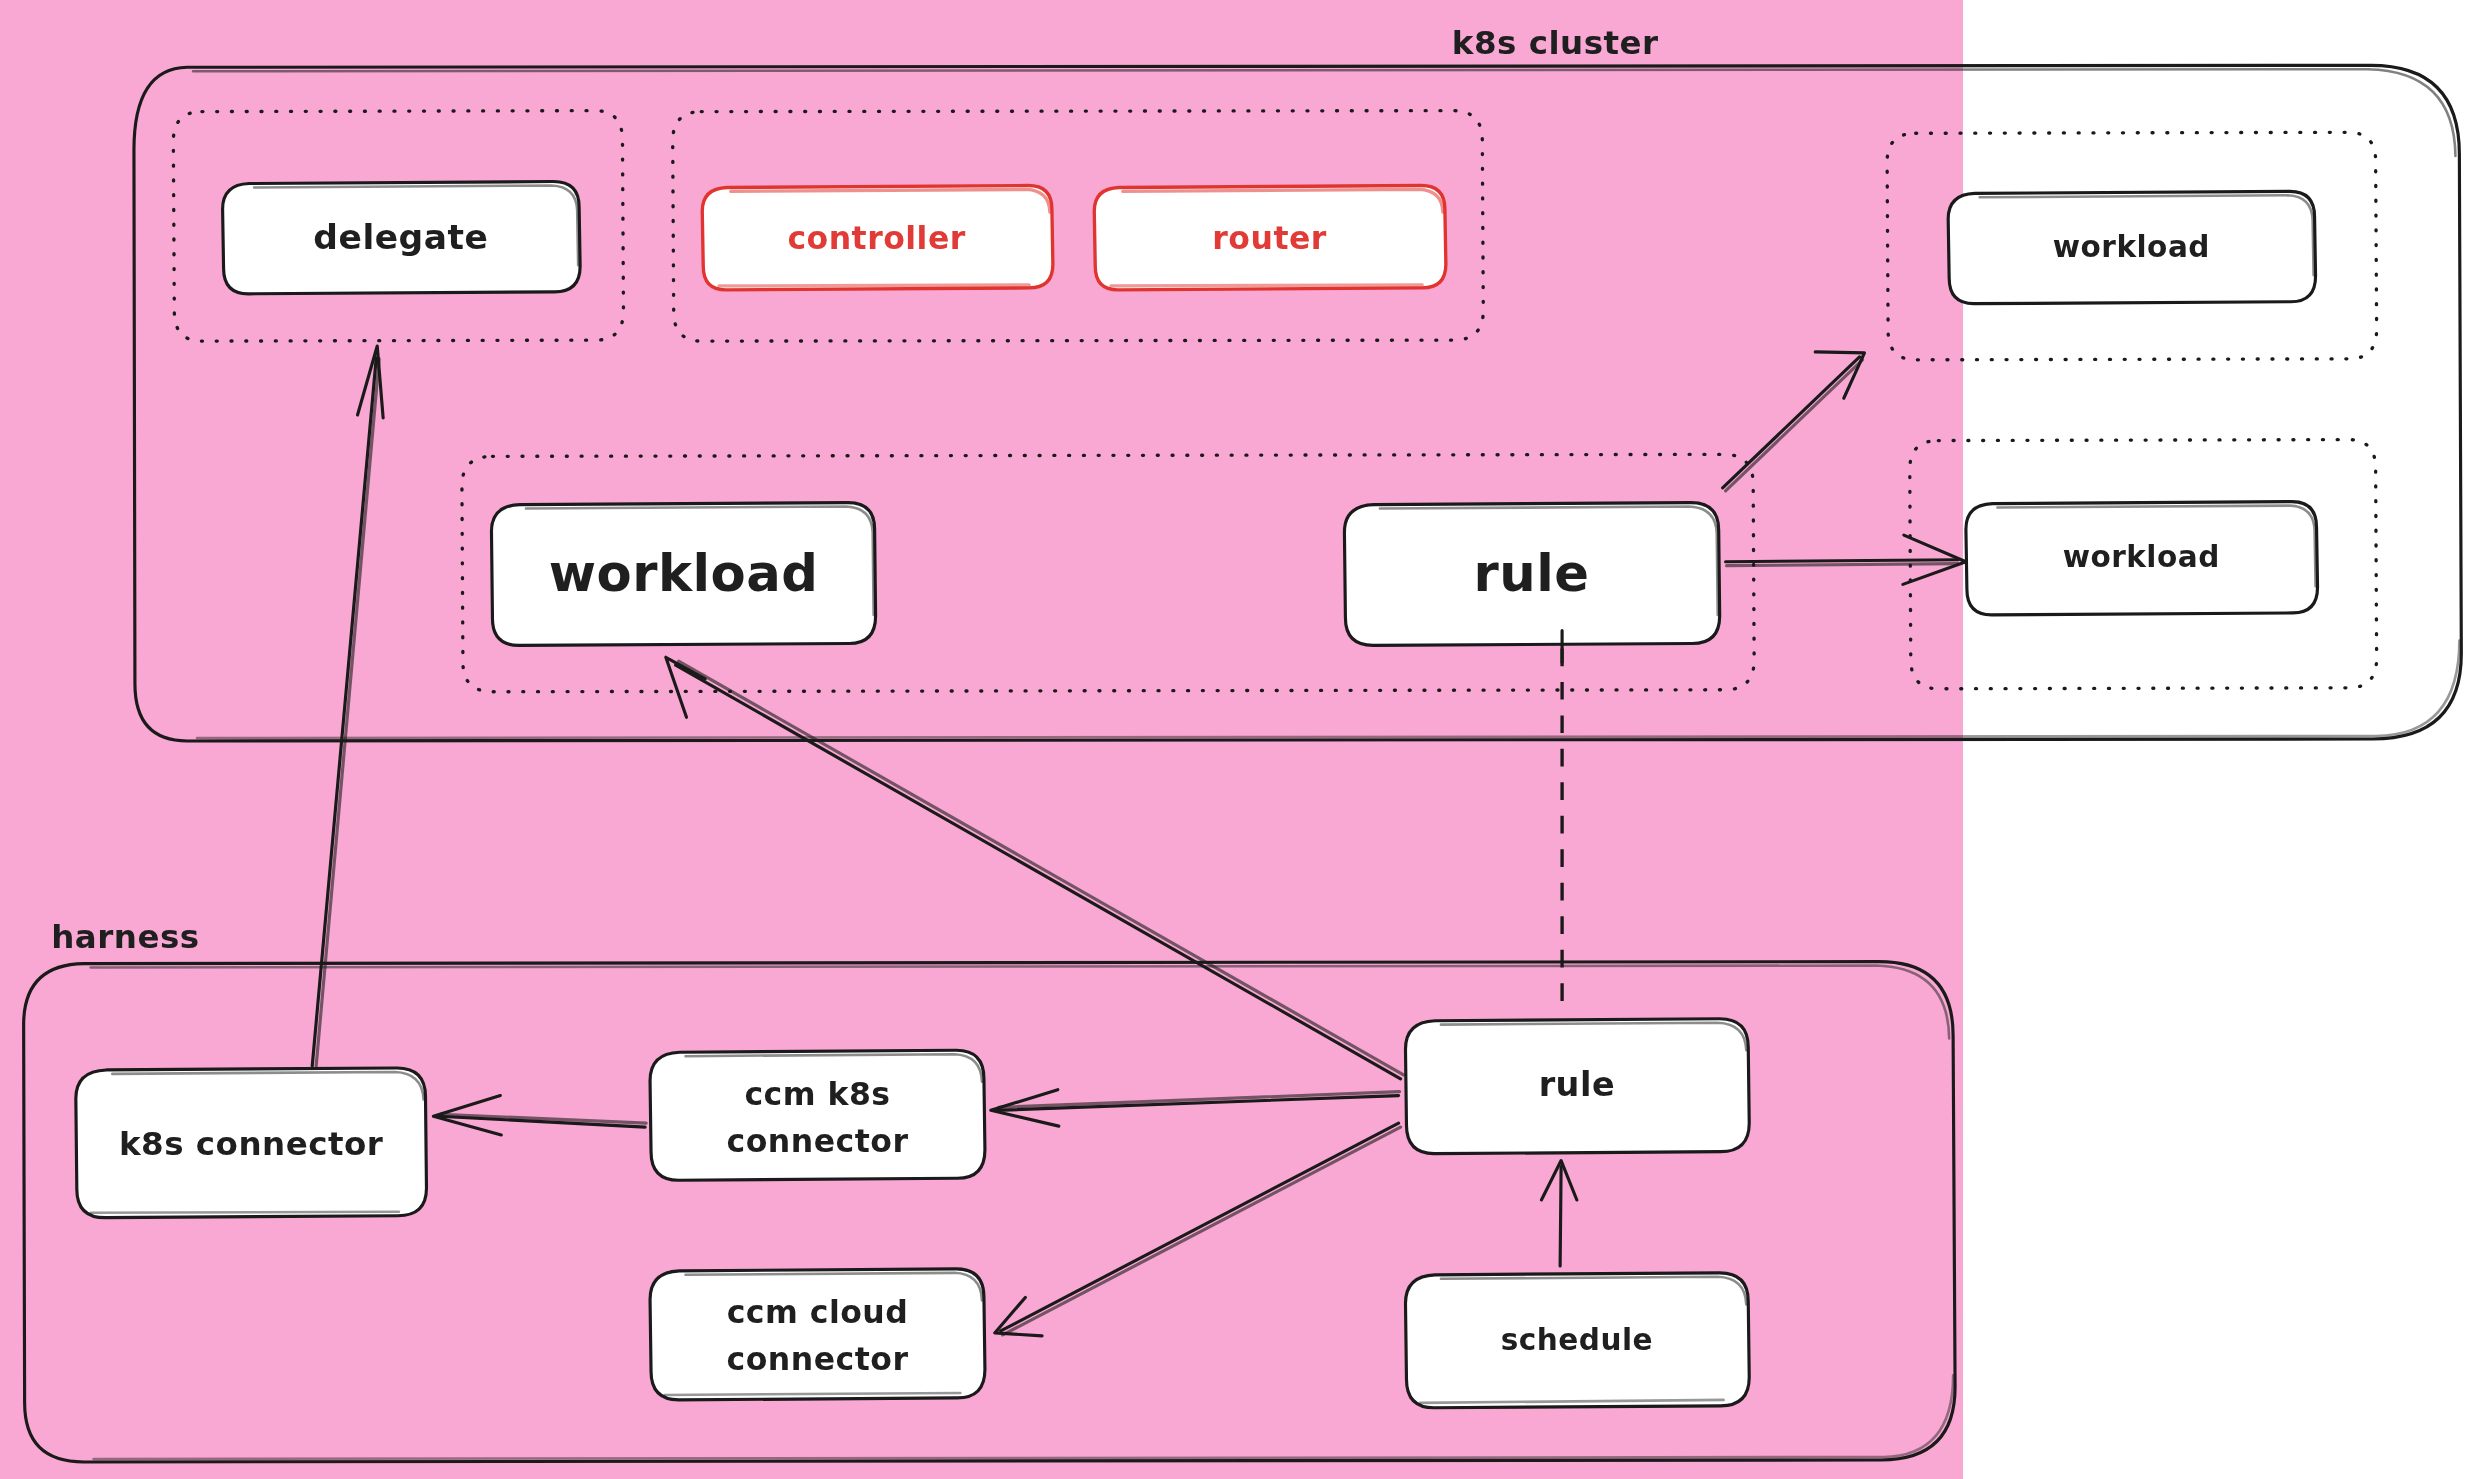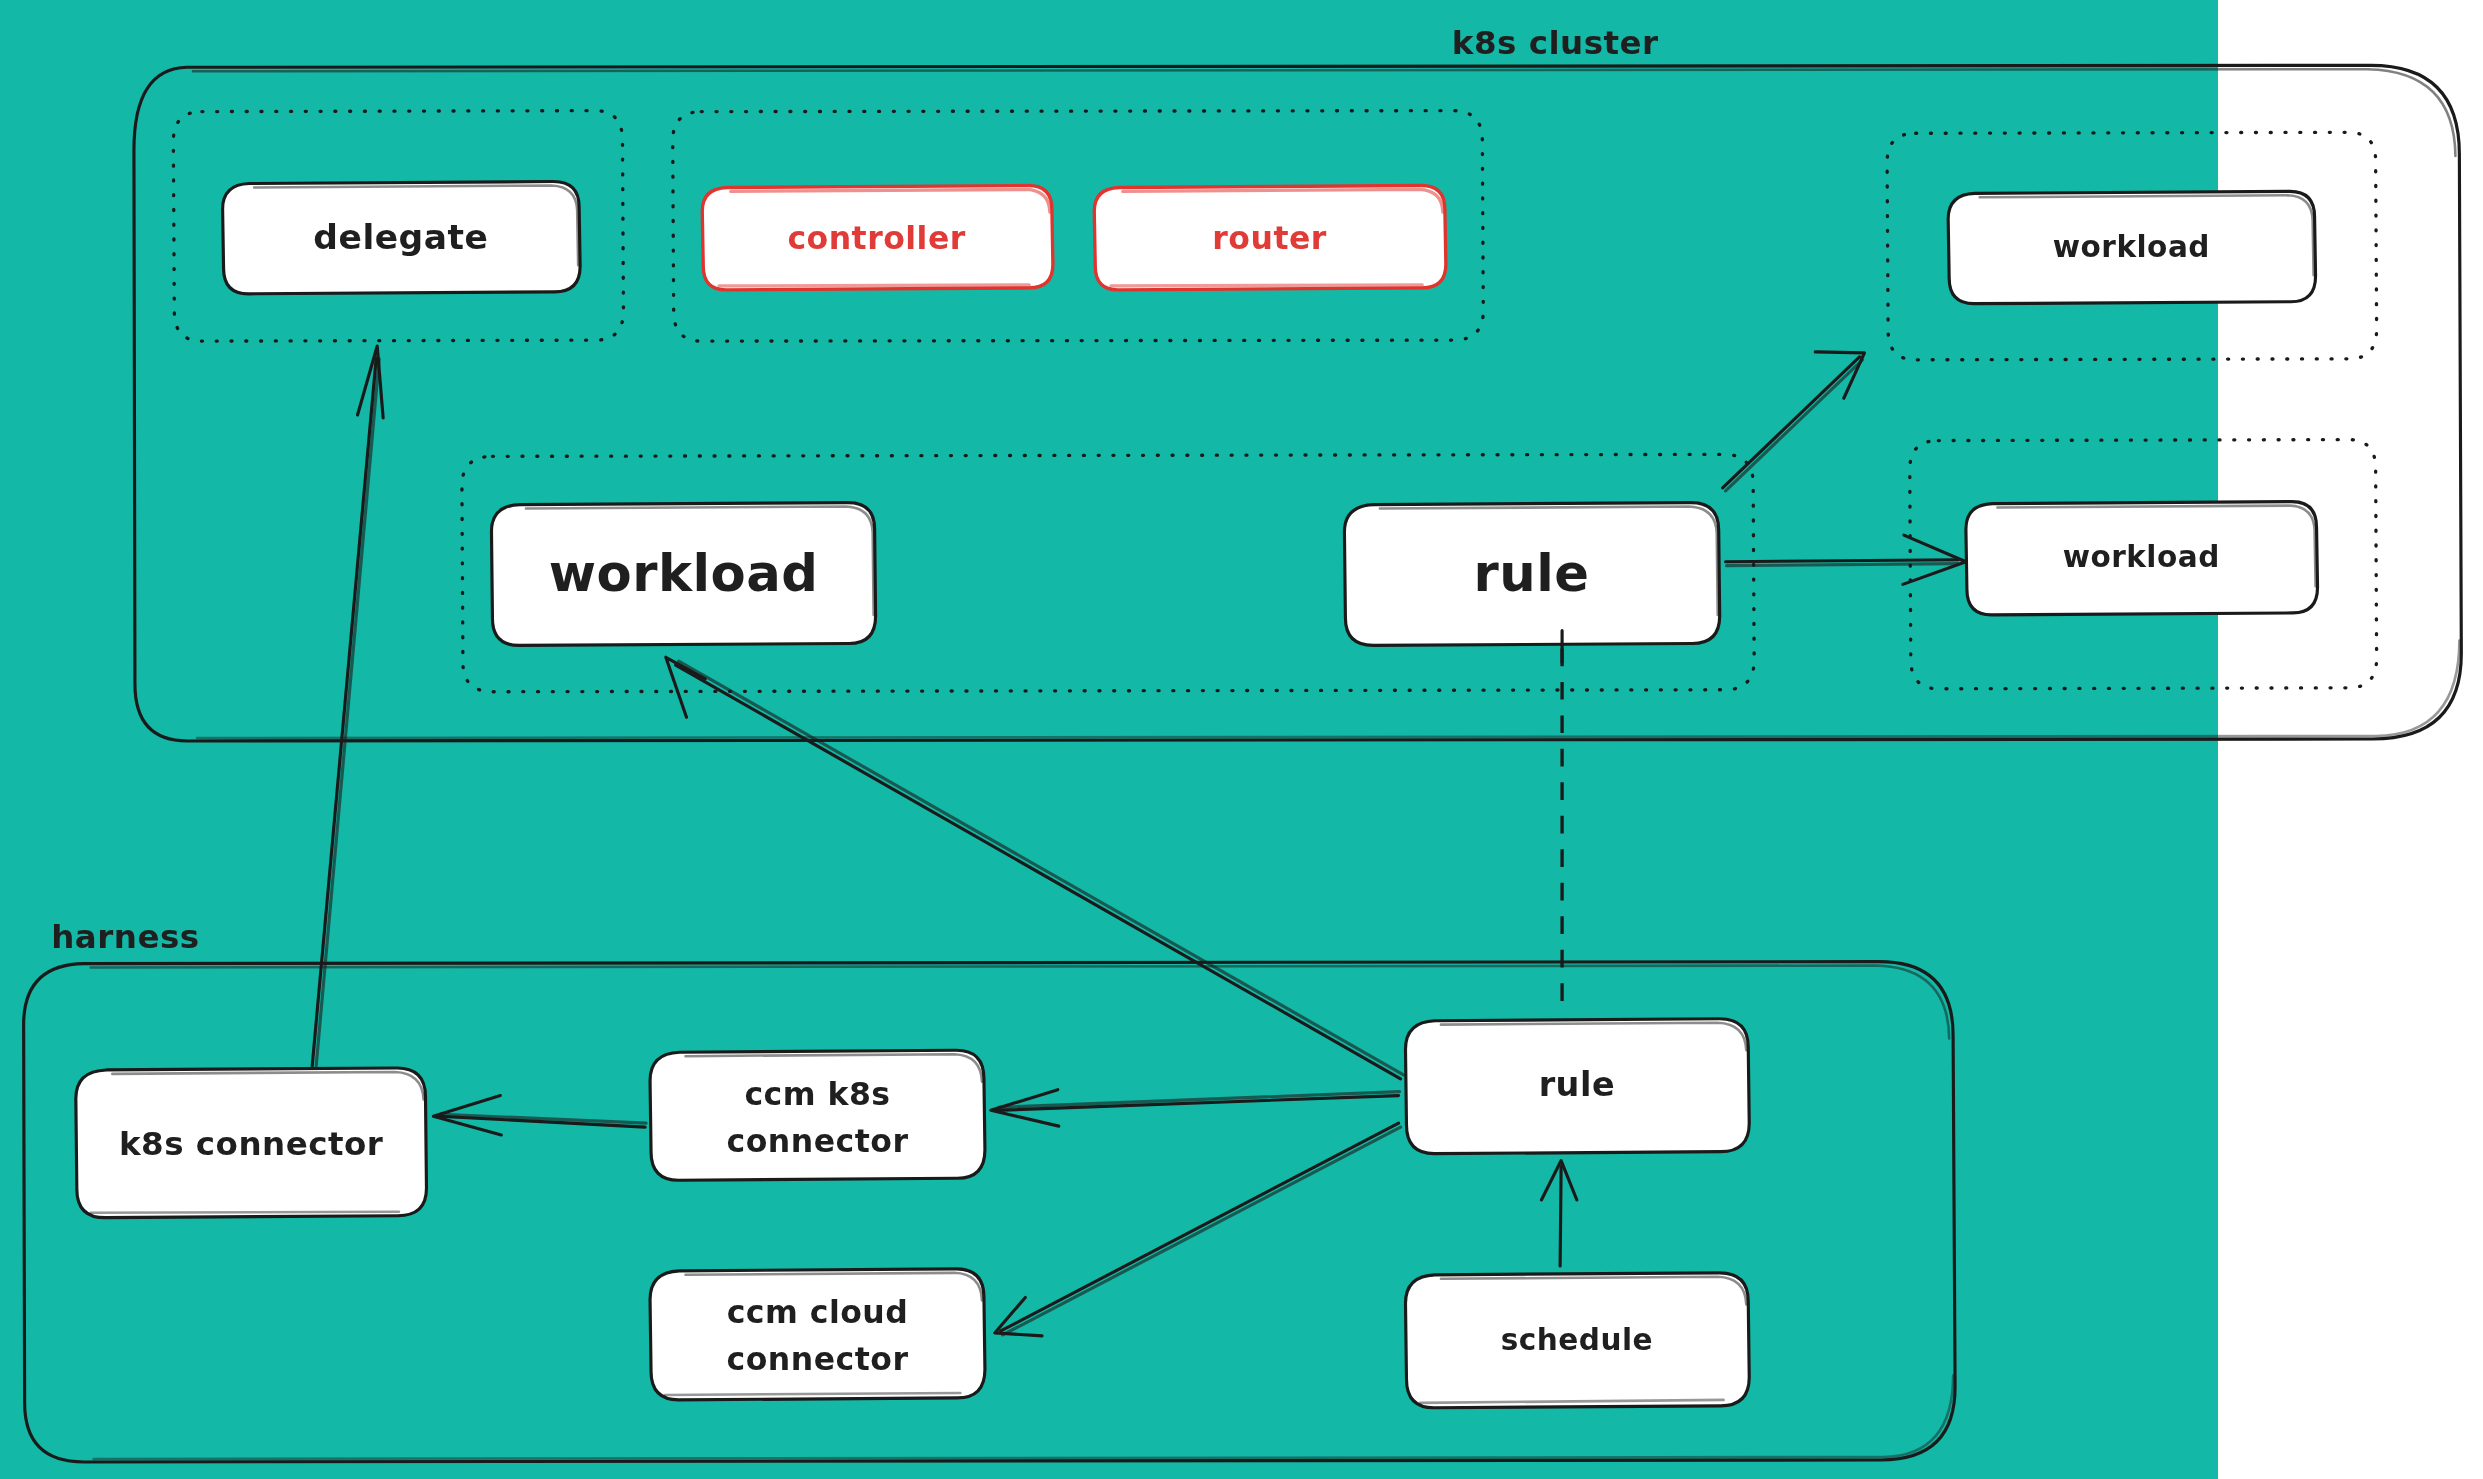--- a/index.html
+++ b/index.html
@@ -8,23 +8,23 @@
     background: #ffffff;
   }
   body {
     width: 2483px;
     height: 1480px;
     overflow: hidden;
     font-family: "DejaVu Sans", sans-serif;
   }
   #canvas {
     position: relative;
-    width: 2218px;
+    width: 1963px;
     height: 1480px;
-    background: #14b8a6;
+    background: #f9a8d4;
     text-decoration: underline;
   }
   svg#diagram {
     position: absolute;
     top: 0; left: 0;
     width: 2483px;
     height: 1480px;
   }
   .node-label, .group-label {
     font-family: "DejaVu Sans", sans-serif;

